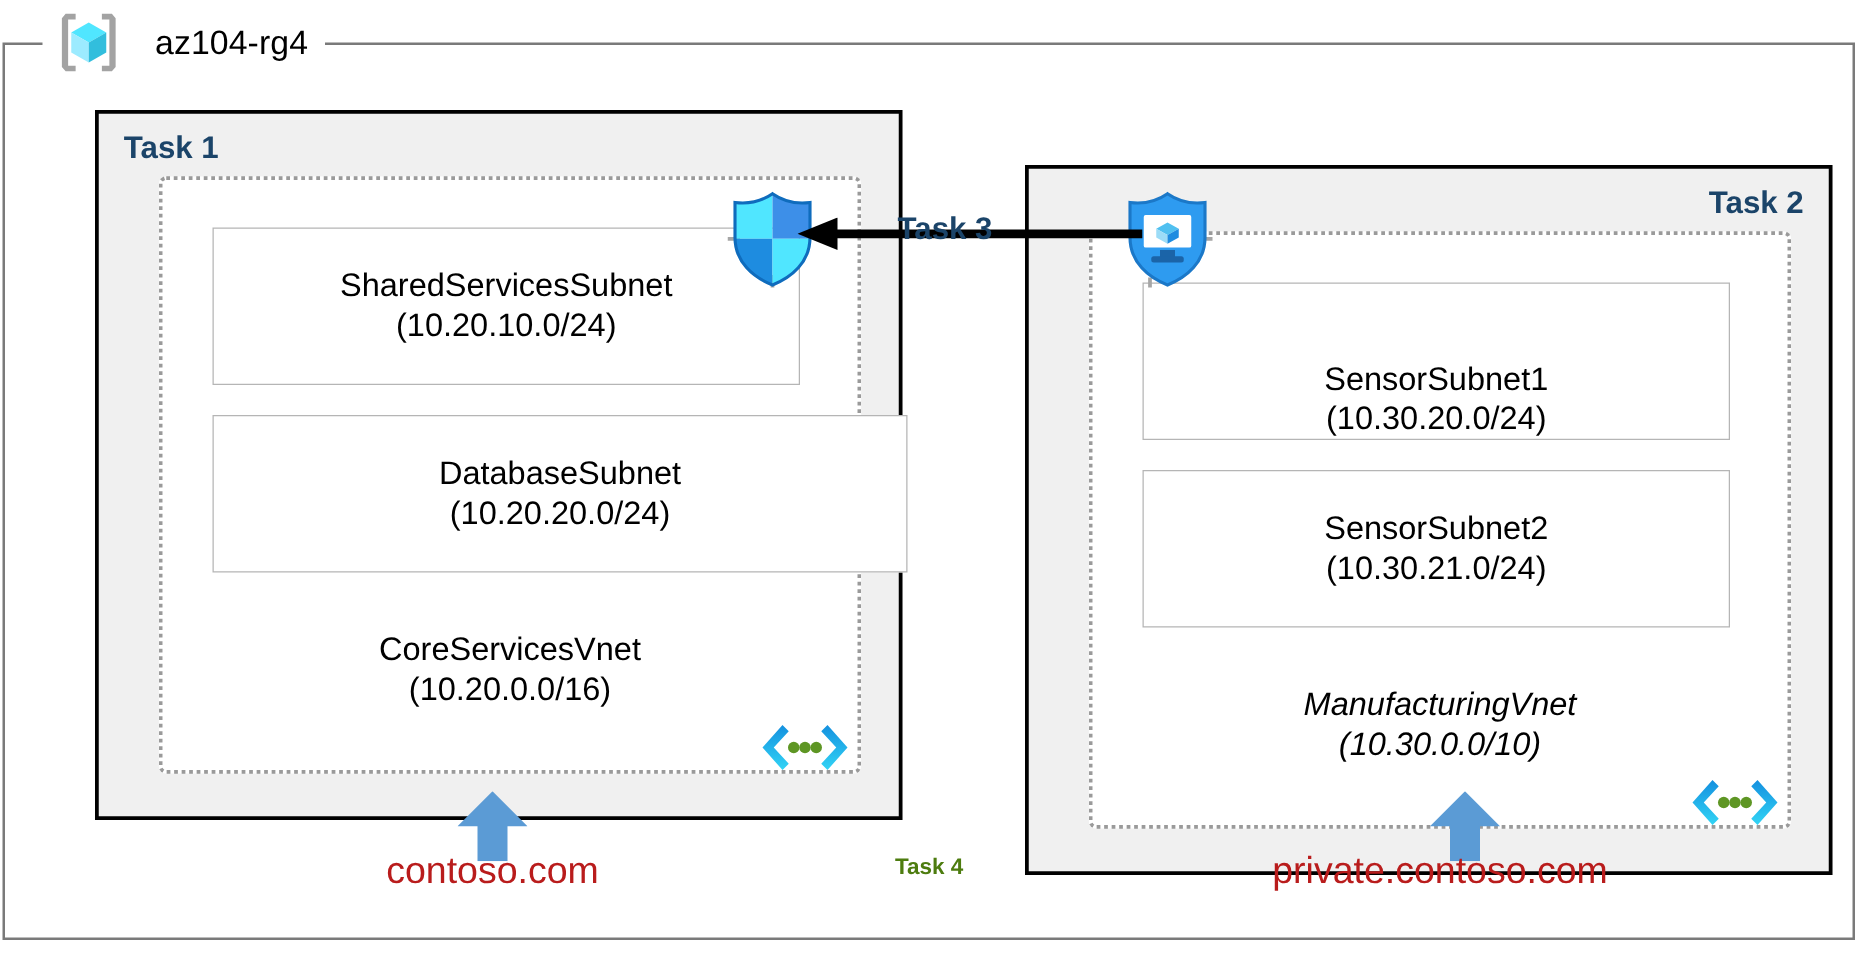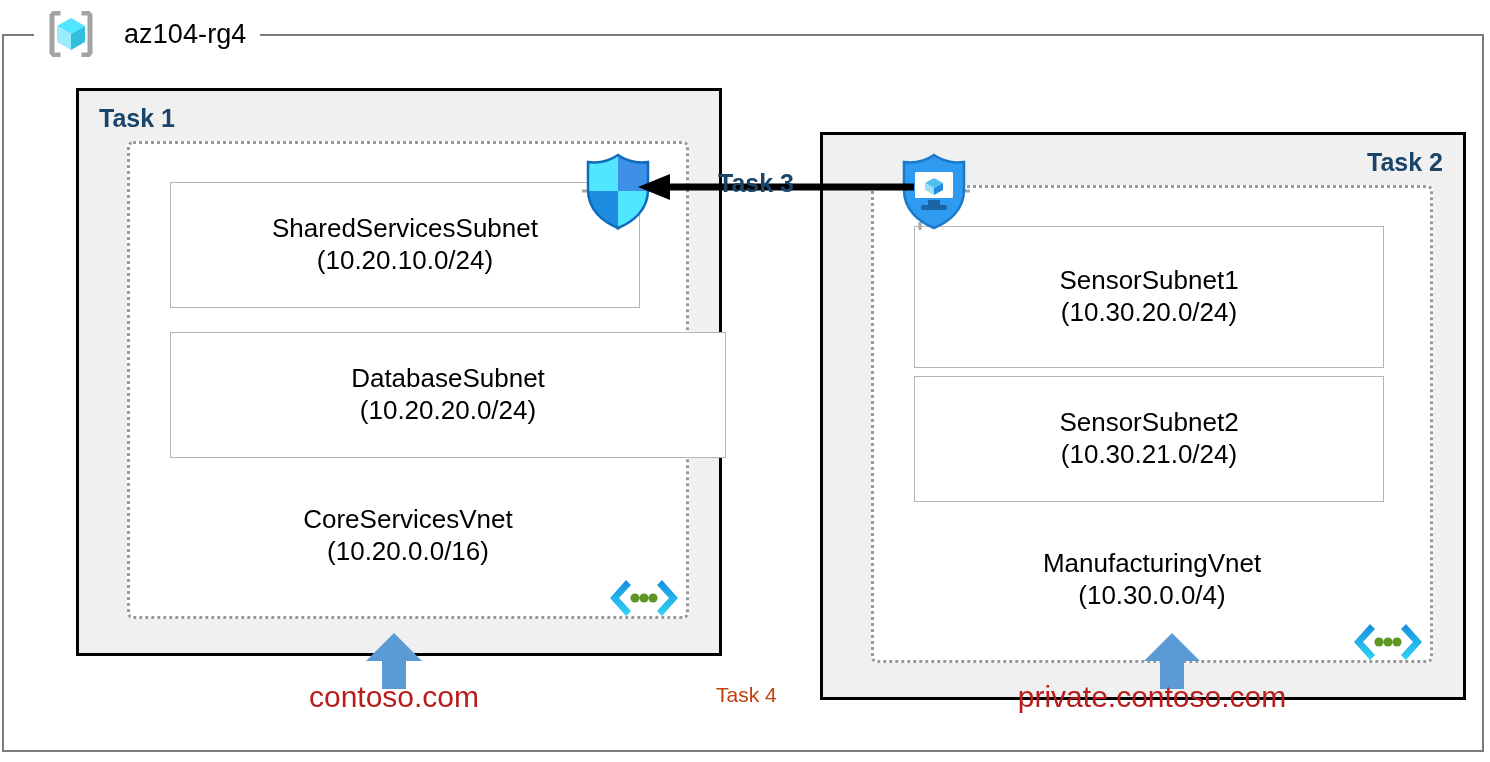--- a/index.html
+++ b/index.html
@@ -80,22 +80,22 @@
     color:#1B4469;white-space:nowrap;background:transparent;margin-top:26px;
   }
 
   
   .dns-arrow{position:absolute;width:56px;height:56px;}
   .dns-label{
     position:absolute;font-size:30px;color:#b91c1c;white-space:nowrap;
     text-align:center;
   }
   #label-task4{
-    position:absolute;left:716px;top:683px;font-size:21px;font-weight:normal;
-    color:#c2410c;white-space:nowrap;
+    position:absolute;left:716px;top:683px;font-size:18px;font-weight:bold;
+    color:#4d7c0f;white-space:nowrap;
   }
 </style>
 </head>
 <body>
 
 <div id="canvas">
 
   <div class="rg-frame"></div>
 
   <div class="rg-header">
@@ -152,33 +152,33 @@
         <circle cx="45" cy="22" r="4.6" fill="#5E9624"></circle>
       </svg>
     </div>
   </div>
 
   <div class="task-panel" id="panel-task2">
     <span class="task-label right">Task 2</span>
 
     <div class="vnet-box" id="vnet-manu">
 
-      <div class="subnet-box" style="left:40px;top:38px;width:470px;height:142px;">
+      <div class="subnet-box" style="left:40px;top:38px;width:470px;height:126px;justify-content:flex-end;">
         <span class="subnet-name">SensorSubnet1</span>
         <span class="subnet-cidr">(10.30.20.0/24)</span>
       </div>
 
       <div class="subnet-box" style="left:40px;top:188px;width:470px;height:126px;">
         <span class="subnet-name">SensorSubnet2</span>
         <span class="subnet-cidr">(10.30.21.0/24)</span>
       </div>
 
-      <div class="vnet-caption" style="top:360px;">
+      <div class="vnet-caption" style="top:360px;font-style:italic;">
         <div class="vnet-name">ManufacturingVnet</div>
-        <div class="vnet-cidr">(10.30.0.0/4)</div>
+        <div class="vnet-cidr">(10.30.0.0/10)</div>
       </div>
 
       <svg class="vnet-glyph" style="left:478px;top:432px;" viewBox="0 0 72 44">
         <path d="M18 4 L23 9 L11 22 L23 35 L18 40 L2 22 Z" fill="url(#vngA)"></path>
         <path d="M54 4 L49 9 L61 22 L49 35 L54 40 L70 22 Z" fill="url(#vngB)"></path>
         <circle cx="27" cy="22" r="4.6" fill="#5E9624"></circle>
         <circle cx="36" cy="22" r="4.6" fill="#5E9624"></circle>
         <circle cx="45" cy="22" r="4.6" fill="#5E9624"></circle>
       </svg>
     </div>

